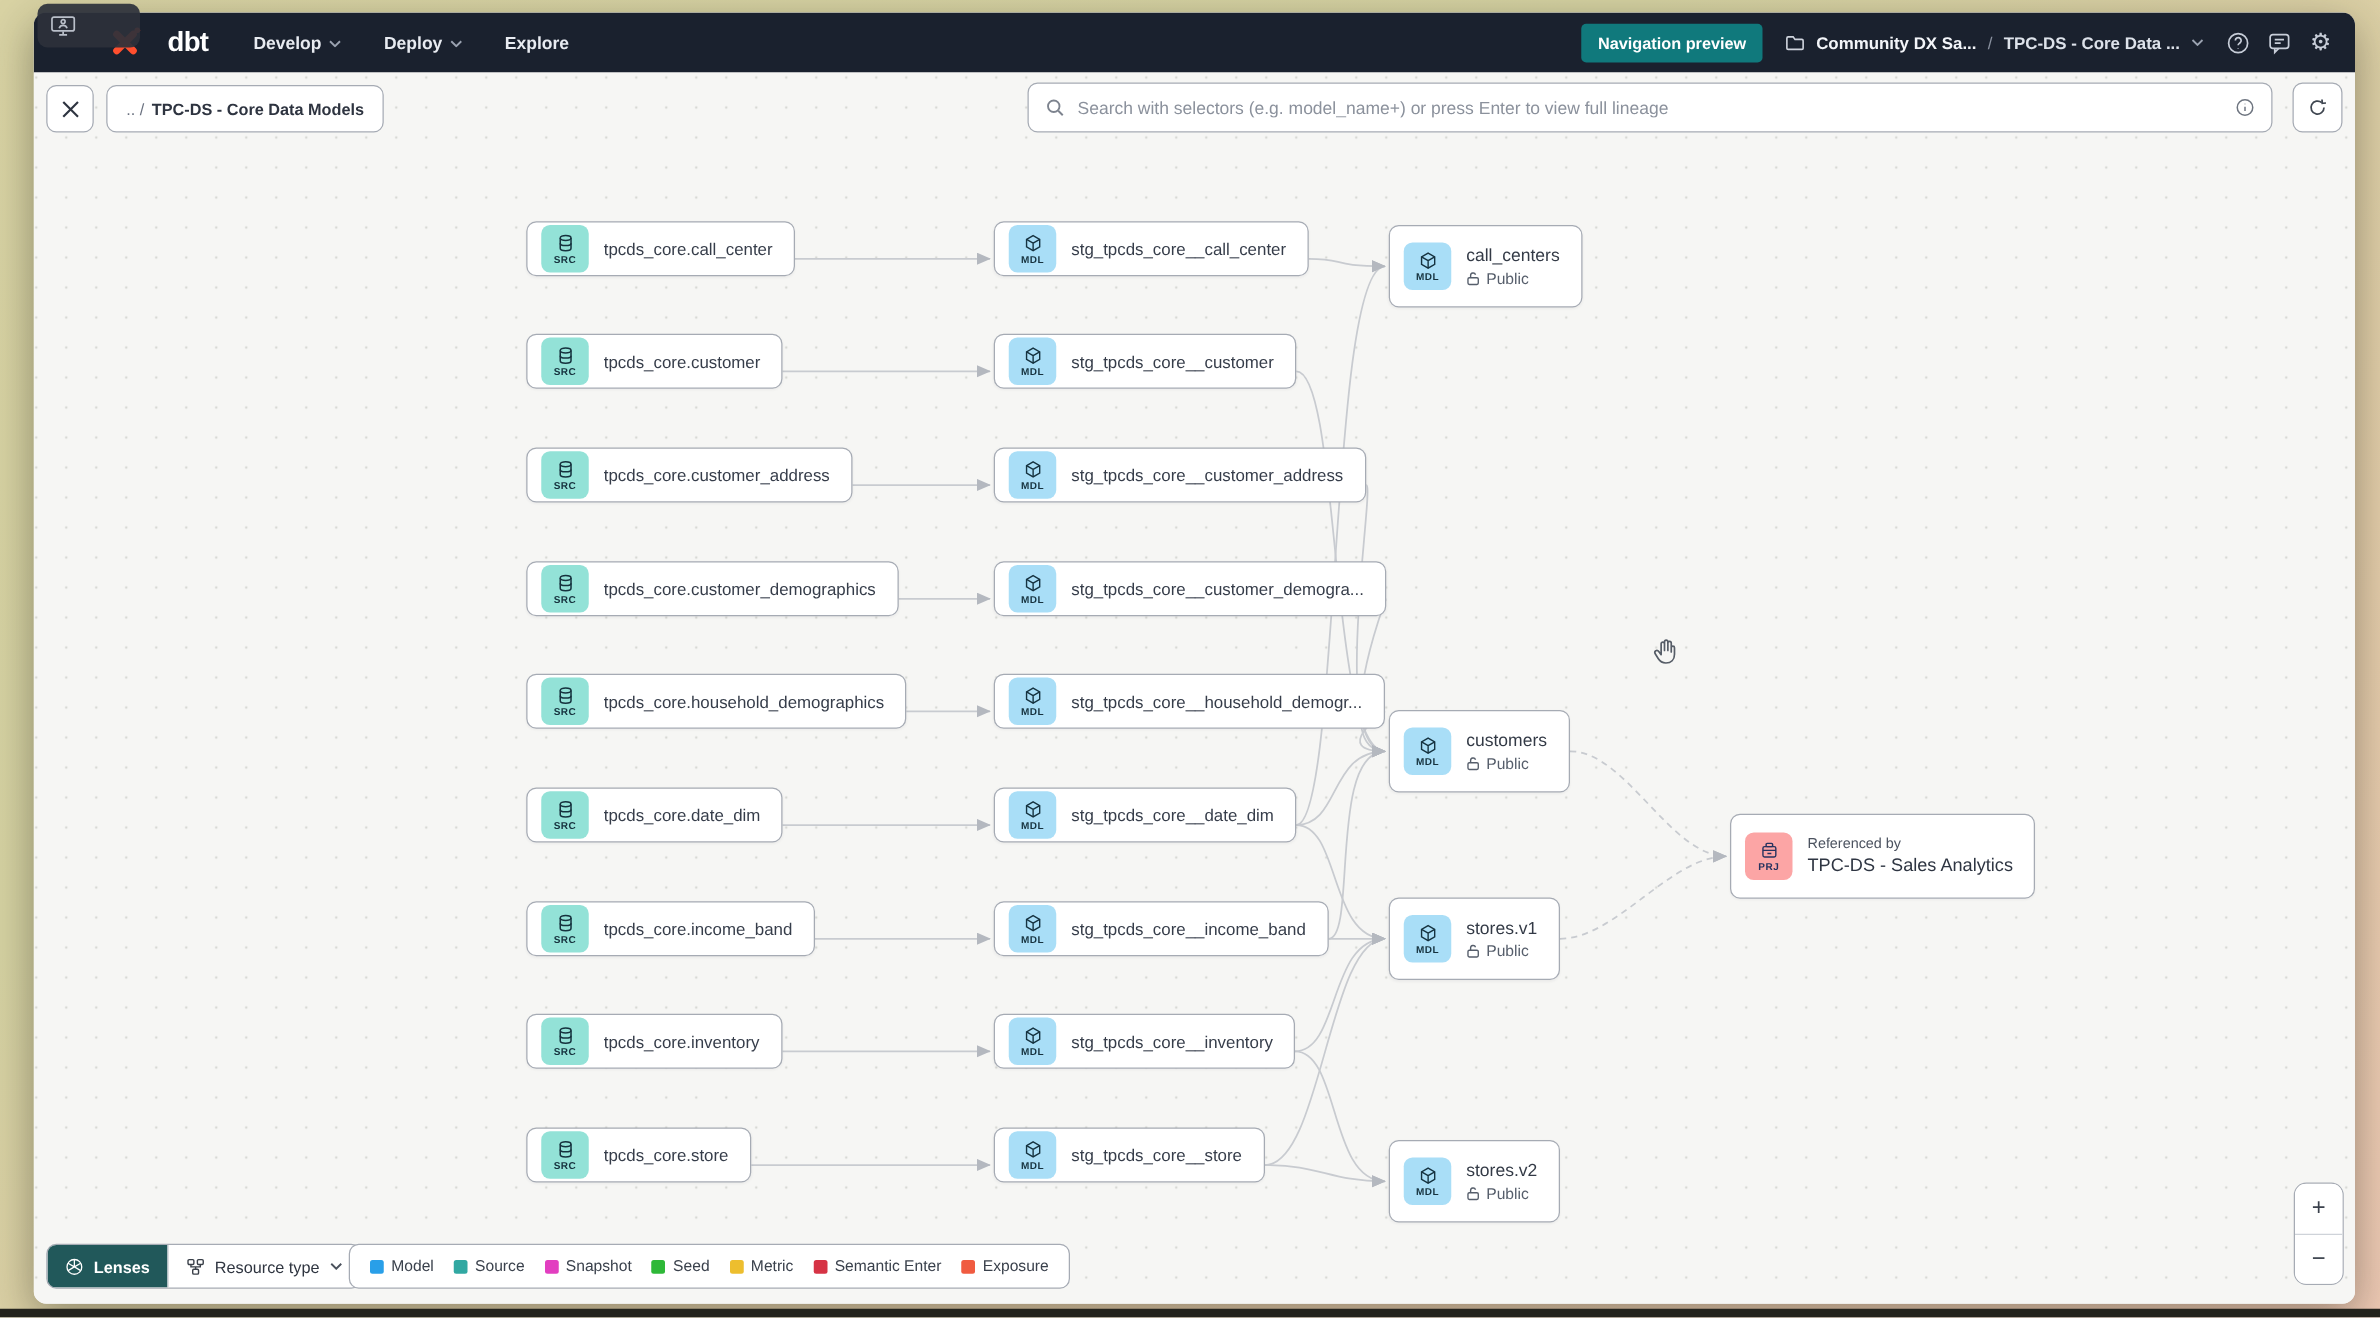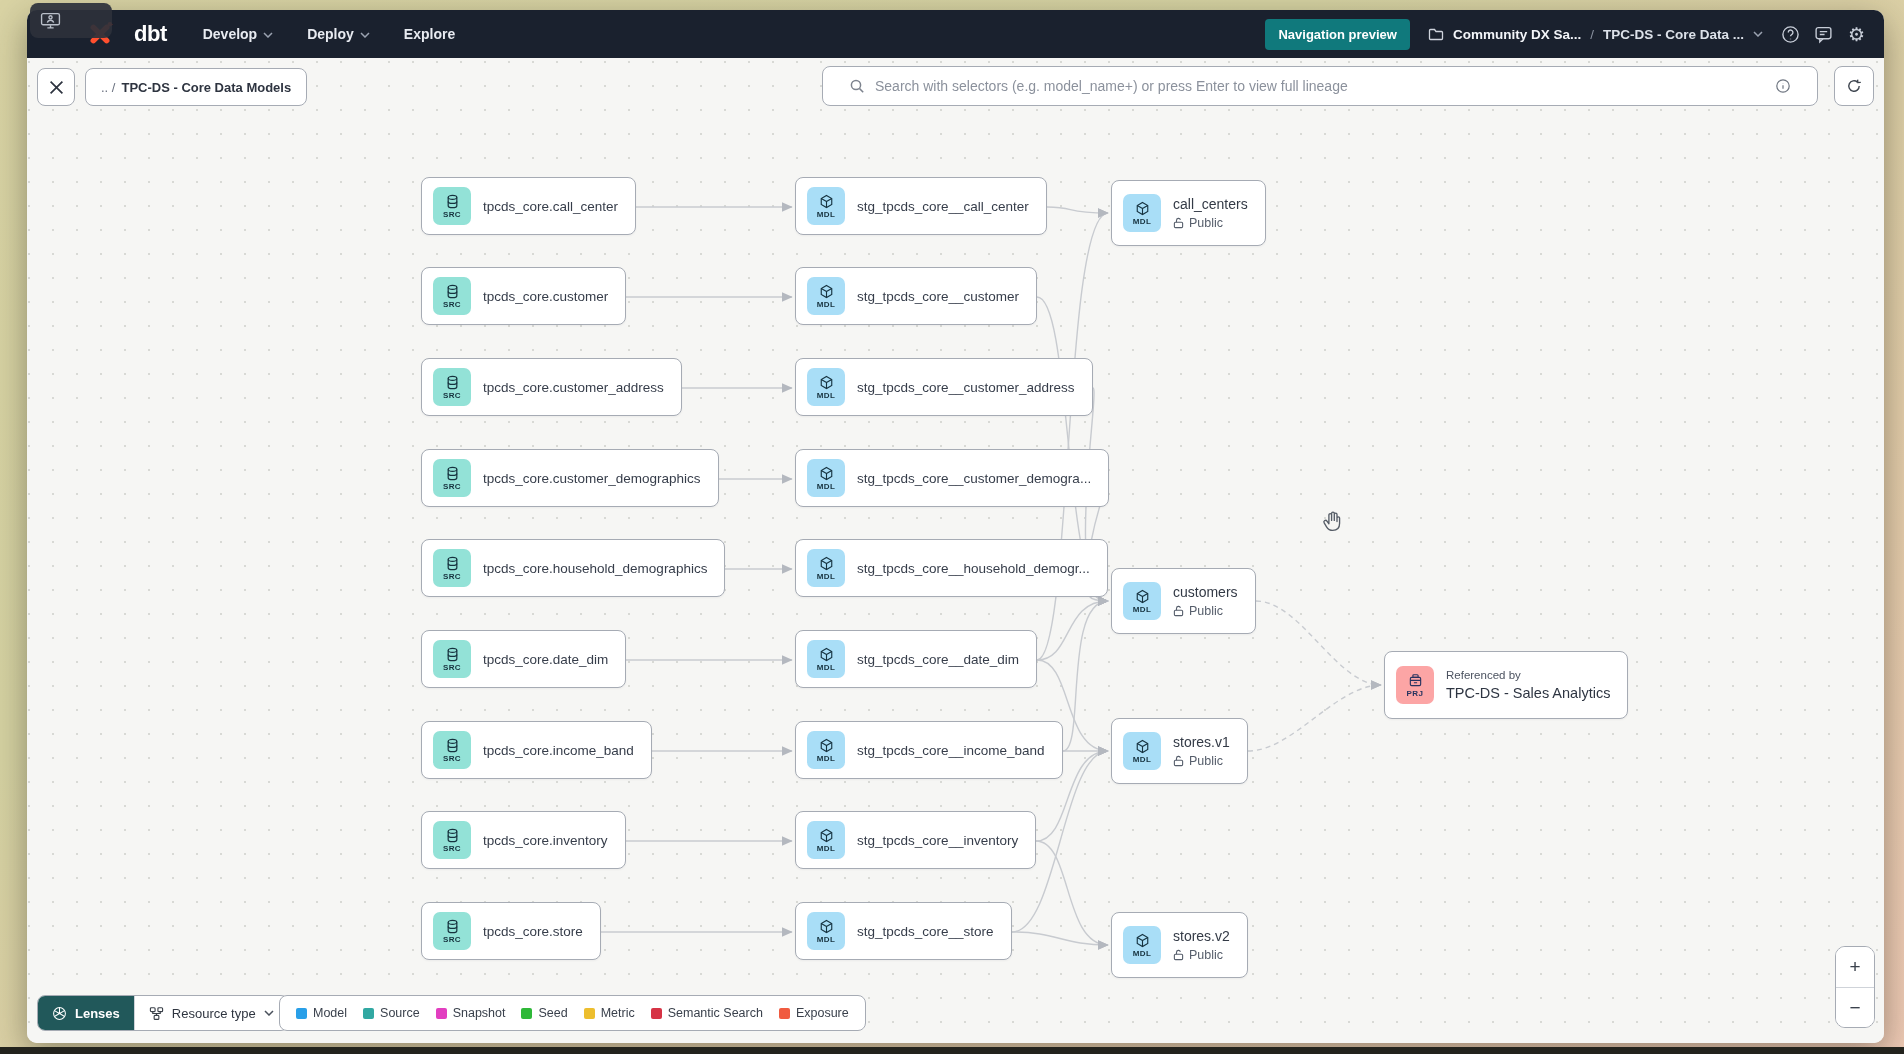--- a/index.html
+++ b/index.html
@@ -48,30 +48,30 @@
 
   
   .close-btn { position:absolute; left:10px; top:10px; width:38px; height:38px; background:#fff;
     border:1px solid #a6abb4; border-radius:8px; display:flex; align-items:center; justify-content:center; cursor:pointer; }
   .close-btn svg { width:15px; height:15px; }
   .back-chip { position:absolute; left:58px; top:10px; height:38px; background:#fff; border:1px solid #a6abb4;
     border-radius:8px; display:flex; align-items:center; gap:6px; padding:0 15px; cursor:pointer; }
   .back-prefix { color:#6b7280; font-size:13px; }
   .back-label { color:#2e3440; font-size:13px; font-weight:bold; }
   .search-bar { position:absolute; left:795px; top:8px; width:996px; height:40px; background:#fff;
-    border:1px solid #a6abb4; border-radius:8px; display:flex; align-items:center; gap:10px; padding:0 26px; }
+    border:1px solid #a6abb4; border-radius:8px; display:flex; align-items:center; gap:10px; padding:0 13px; }
   .search-bar input { flex:1; border:none; outline:none; font-size:14px; color:#39404d; font-family:"Liberation Sans",sans-serif; background:transparent; }
   .search-bar input::placeholder { color:#8b919c; }
   .icon-16 { width:16px; height:16px; flex:none; }
   .refresh-btn { position:absolute; left:1807px; top:8px; width:40px; height:40px; background:#fff;
     border:1px solid #a6abb4; border-radius:8px; display:flex; align-items:center; justify-content:center; cursor:pointer; }
 
   
   .node { position:absolute; background:#fff; border:1px solid #a6abb4; border-radius:8px;
-    display:flex; align-items:center; gap:12px; padding:0 17px 0 11px; height:58px;
+    display:flex; align-items:center; gap:12px; padding:0 17px 0 11px; height:44px;
     box-shadow:0 1px 2px rgba(40,45,55,.05); cursor:pointer; }
   .badge { width:38px; height:38px; border-radius:7px; flex:none; display:flex; flex-direction:column;
     align-items:center; justify-content:center; gap:1px; }
   .badge svg { width:15px; height:15px; }
   .badge-label { font-size:8px; font-weight:bold; letter-spacing:.4px; color:#16323e; }
   .badge-src { background:#93e2d7; }
   .badge-mdl { background:#a9def7; }
   .badge-prj { background:#fca5a5; } .badge-prj .badge-label { color:#27335f; }
   .node-label { font-size:13.5px; color:#363d4a; white-space:nowrap; }
   .node.pub { height:66px; }
@@ -572,21 +572,21 @@
         <span class="legend-item">
           <span class="swatch" style="background:#2eb838"></span>
           <span>Seed</span>
         </span>
         <span class="legend-item">
           <span class="swatch" style="background:#edbe2e"></span>
           <span>Metric</span>
         </span>
         <span class="legend-item">
           <span class="swatch" style="background:#d63345"></span>
-          <span>Semantic Search</span>
+          <span>Semantic Enter</span>
         </span>
         <span class="legend-item">
           <span class="swatch" style="background:#f05b40"></span>
           <span>Exposure</span>
         </span>
       </div>
 
     <div class="zoom-ctl">
       <button class="zoom-btn">+</button>
       <button class="zoom-btn">−</button>

